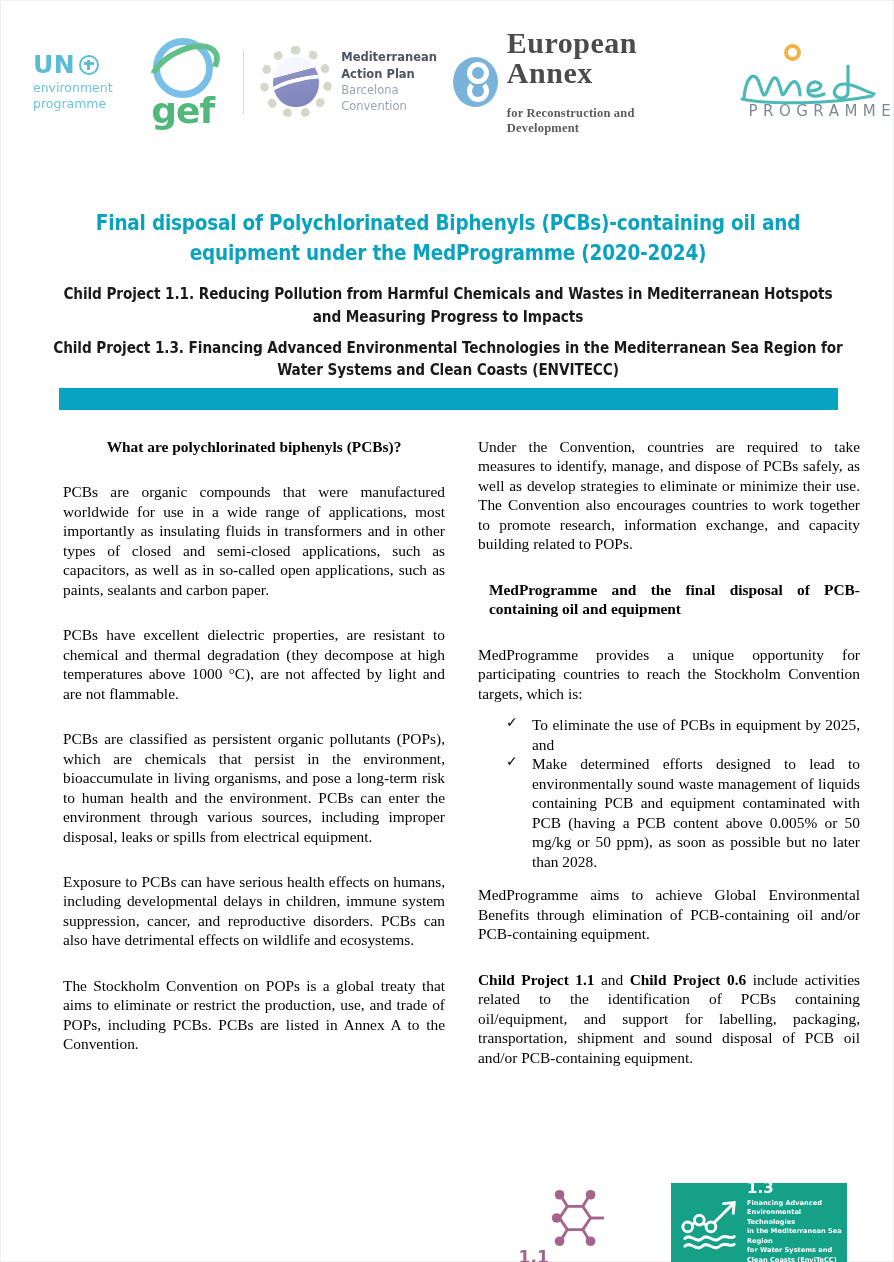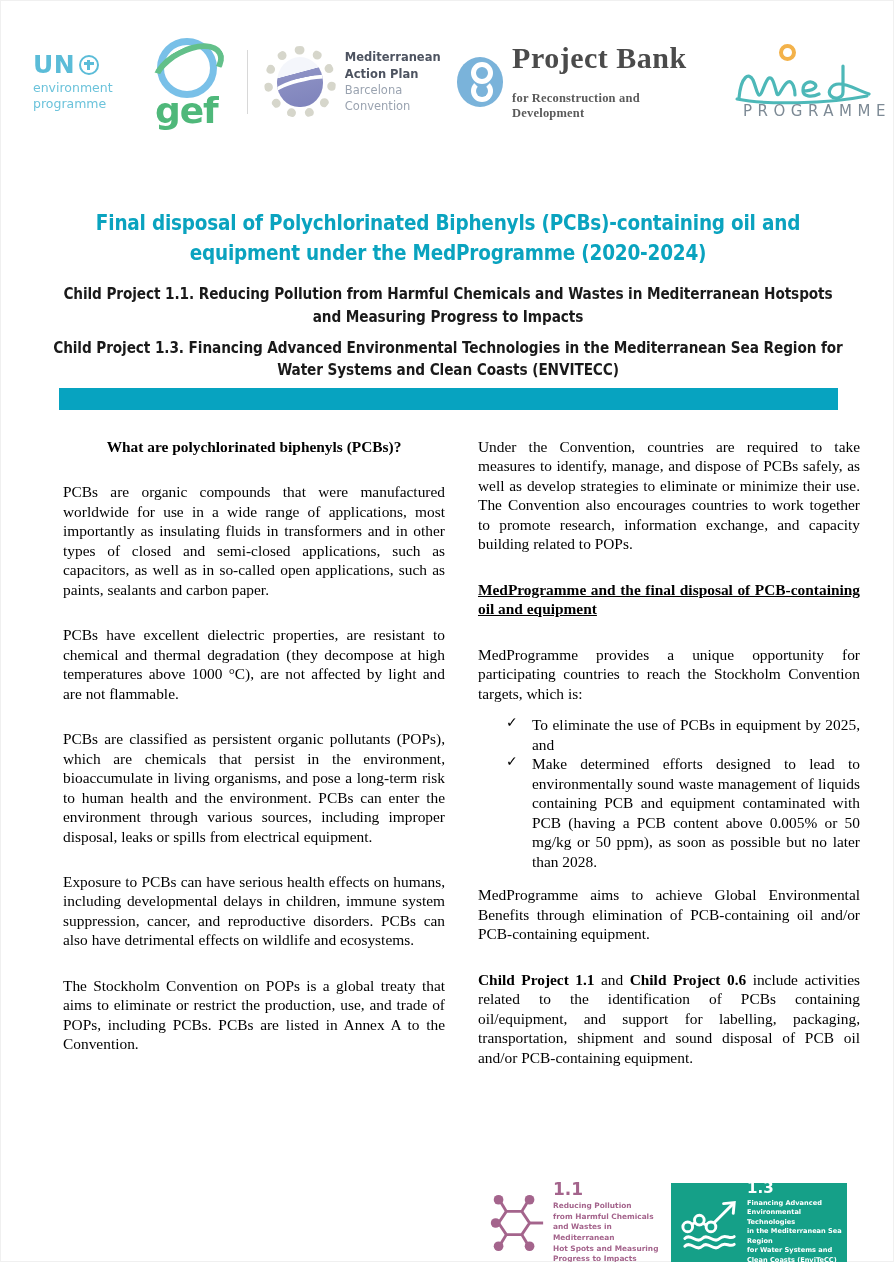--- a/index.html
+++ b/index.html
@@ -200,24 +200,23 @@
     line-height: 1.265;
     font-family: "Liberation Serif", "DejaVu Serif", serif;
   }
   .col p.tight { margin-bottom: 0; }
   .col h3 {
     margin: 0 0 26px 0;
     font-size: 15.4px; font-weight: bold; line-height: 1.25;
     text-align: center;
   }
   .col h4 {
-    margin: 0 0 14px 0;
+    margin: 0 0 14px 11px;
     font-size: 15.4px; font-weight: bold; line-height: 1.265;
     text-align: justify;
-    text-decoration: underline;
   }
   .gap-lg { height: 12px; }
   .check-list { margin: 12px 0 14px 0; padding: 0; list-style: none; }
   .check-list li {
     position: relative;
     padding-left: 54px;
     font-size: 15.4px; line-height: 1.265; text-align: justify;
     margin-bottom: 0;
   }
   .check-list li .tick {
@@ -226,21 +225,21 @@
   }
   b.strong { font-weight: bold; }
 
   
   .footer {
     position: absolute; left: 478px; top: 1182px;
     width: 380px; height: 80px;
     display: flex; align-items: stretch;
   }
   .badge { display: flex; align-items: center; box-sizing: border-box; }
-  .badge-11 { width: 190px; padding: 4px 0 4px 6px; }
+  .badge-11 { width: 190px; padding: 4px 0 4px 6px; flex-direction: column; }
   .badge-13 {
     width: 176px; background: #15a088; margin-left: 2px;
     padding: 4px 0 4px 8px; color: #fff;
   }
   .badge-icon { width: 62px; height: 62px; flex: none; }
   .badge-txt { margin-left: 6px; }
   .badge-num {
     font-family: "DejaVu Sans", sans-serif; font-weight: bold;
     font-size: 17px; line-height: 1; margin-bottom: 3px;
   }
@@ -291,21 +290,21 @@
         <div class="b">Mediterranean</div>
         <div class="b">Action Plan</div>
         <div class="l">Barcelona</div>
         <div class="l">Convention</div>
       </div>
     </div>
 
     <div class="logo-block ebrd">
       <div class="ebrd-mark"></div>
       <div class="ebrd-txt">
-        <div class="ebrd-main">Project Bank</div>
+        <div class="ebrd-main">European Annex</div>
         <div class="ebrd-sub">for Reconstruction and Development</div>
       </div>
     </div>
 
     <div class="logo-block medlogo">
       <div class="sun"></div>
       <svg class="med-svg" width="176" height="48" viewBox="0 0 176 48">
         <path d="M8 40 C10 18, 18 14, 22 22 C25 29, 26 36, 28 37 C31 38, 34 22, 38 20 C42 18, 44 30, 46 36
                  C48 40, 52 26, 57 24 C62 22, 64 32, 64 37
                  M72 32 C72 24, 80 22, 84 26 C87 29, 82 33, 72 33 C72 38, 80 40, 88 36

